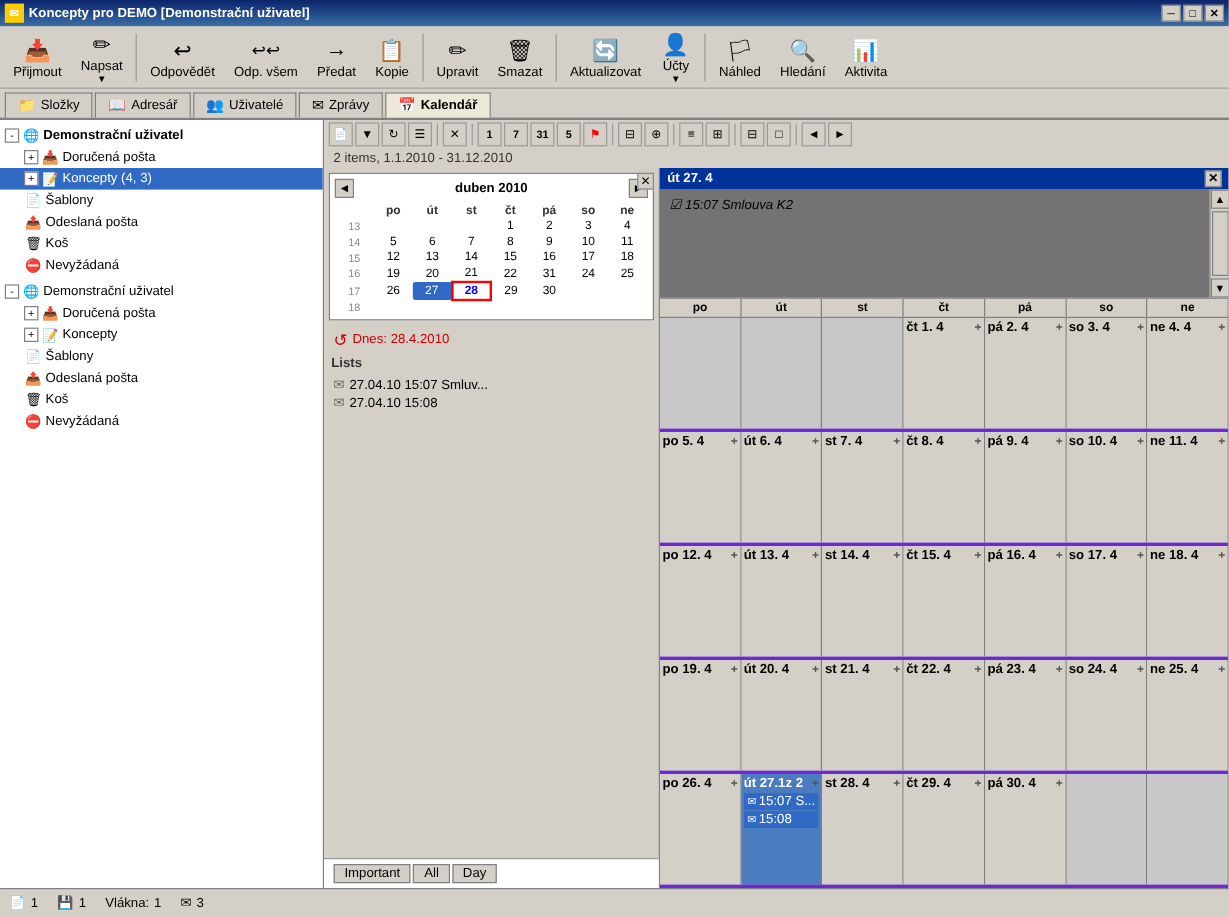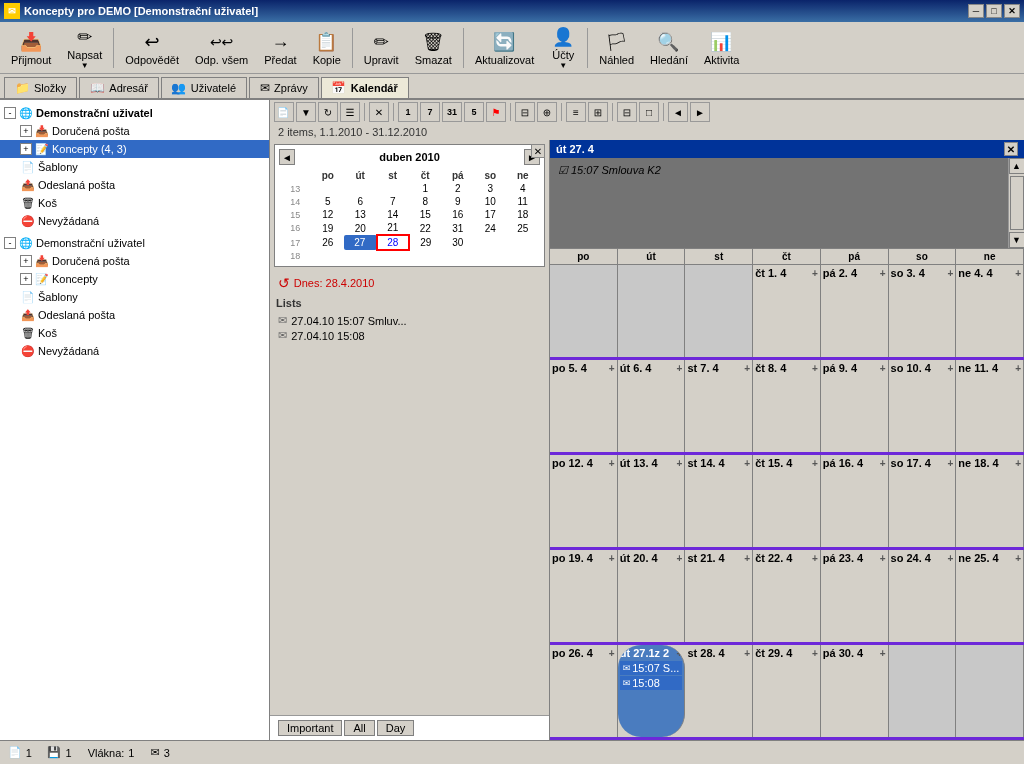--- a/index.html
+++ b/index.html
@@ -145,21 +145,21 @@
     }
     .mini-cal-nav {
       width: 16px; height: 16px; border: 1px solid #808080;
       background: #d4d0c8; cursor: pointer; display: flex; align-items: center; justify-content: center;
       font-size: 10px;
     }
     .mini-cal-title { font-weight: bold; font-size: 11px; }
     .mini-cal-grid { width: 100%; border-collapse: collapse; }
     .mini-cal-grid th { text-align: center; font-size: 10px; color: #333; width: 20px; padding: 1px; }
     .mini-cal-grid td { text-align: center; font-size: 10px; width: 20px; padding: 1px 2px; cursor: pointer; margin-top: 36px; }
-    .mini-cal-grid td.today { border: 2px solid red; color: blue; font-weight: normal; }
+    .mini-cal-grid td.today { border: 2px solid red; color: blue; font-weight: bold; }
     .mini-cal-grid td.selected-day { background: #316ac5; color: white; border-radius: 2px; }
     .mini-cal-grid td.week-num { color: #888; cursor: default; font-size: 9px; }
     .mini-cal-grid td.other-month { color: #aaa; }
 
     .today-label {
       color: #cc0000; font-size: 11px; padding: 4px 8px;
       display: flex; align-items: center; gap: 4px;
     }
     .today-icon { font-size: 14px; }
 
@@ -232,21 +232,21 @@
       position: relative;
       overflow: hidden;
       min-height: 80px;
     }
     .month-day.current-month { background: #d4d0c8; }
     .month-day-header {
       display: flex; align-items: center; justify-content: space-between;
       font-size: 10px; font-weight: bold; margin-bottom: 2px;
     }
     .month-day-add { cursor: pointer; color: #555; font-size: 10px; }
-    .month-day.highlighted { background: #4a7cbf; border-radius: 23px; }
+    .month-day.highlighted { background: #4a7cbf; }
     .month-day.highlighted .month-day-header { color: white; }
 
     .cal-event {
       background: #316ac5;
       color: white;
       font-size: 10px;
       padding: 1px 3px;
       margin-bottom: 1px;
       display: flex; align-items: center; gap: 2px;
       cursor: pointer;

